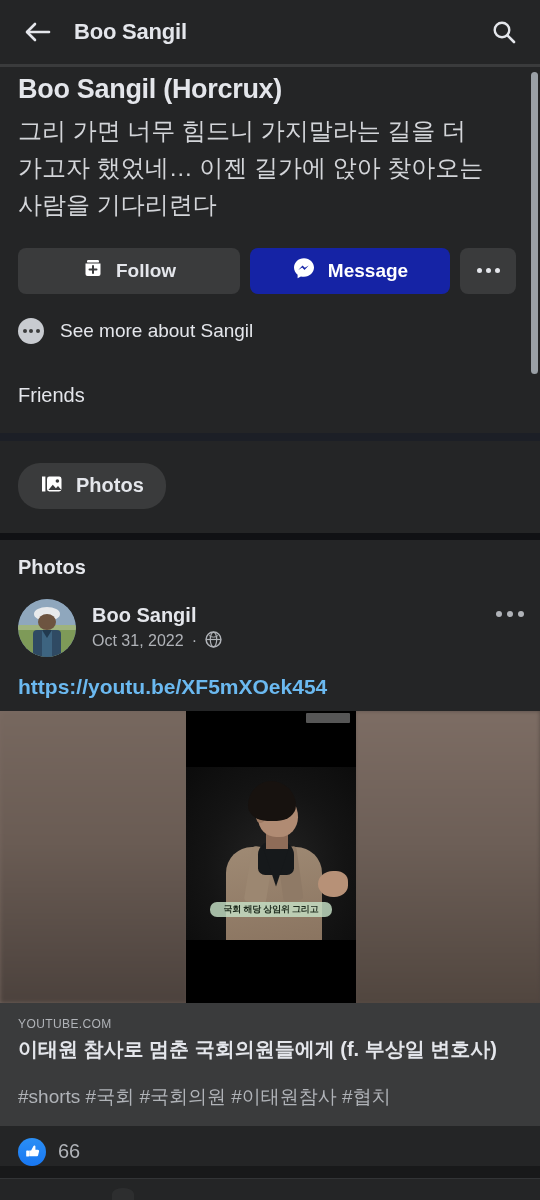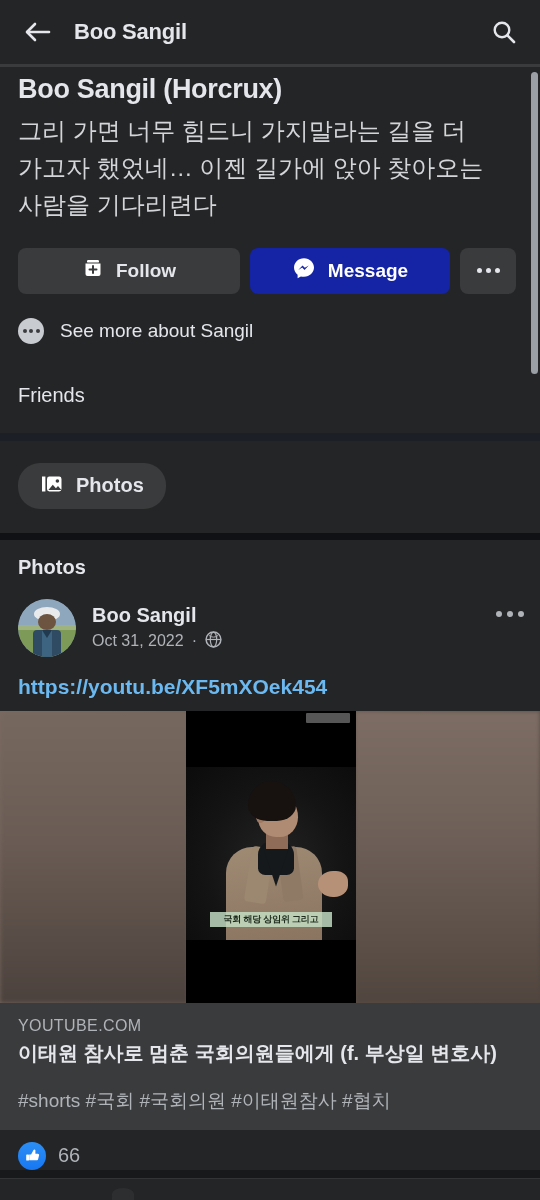--- a/index.html
+++ b/index.html
@@ -121,33 +121,33 @@
   .man-jacket {
     position:absolute; left:40px; top:80px; width:96px; height:95px;
     background: linear-gradient(170deg,#9f8a74,#8a7460);
     border-radius: 26px 26px 0 0;
   }
   .man-lapelL { position:absolute; left:62px; top:80px; width:22px; height:56px; background:#9c8771; transform: rotate(9deg); border-radius:4px; }
   .man-lapelR { position:absolute; left:94px; top:80px; width:20px; height:54px; background:#8f7a66; transform: rotate(-8deg); border-radius:4px; }
   .man-shirtV { position:absolute; left:76px; top:78px; width:28px; height:42px; background:#16191b; clip-path: polygon(50% 100%, 0 0, 100% 0); }
   .man-hand { position:absolute; left:132px; top:104px; width:30px; height:26px; background:#b79177; border-radius:50% 40% 45% 50%; }
   .sub-band {
-    position:absolute; left:24px; bottom:13px; width:122px; height:15px;
-    background: rgba(198,224,198,0.82); border-radius:0;
+    position:absolute; left:24px; bottom:23px; width:122px; height:15px;
+    background: rgba(198,224,198,0.82); border-radius:7px;
     display:flex; align-items:center; justify-content:center;
   }
   .sub-text { font-size:9px; color:#1c2a1c; white-space:nowrap; font-weight:bold; letter-spacing:-0.2px; }
   .thumb-watermark {
     position:absolute; right:6px; top:2px; width:44px; height:10px;
     background: rgba(190,190,190,0.45); border-radius:1px;
   }
 
   
   .linkcard { background:#3a3b3c; padding: 14px 18px 16px 18px; }
-  .lc-domain { color:#b0b3b8; font-size:16px; letter-spacing:0.4px; }
+  .lc-domain { color:#b0b3b8; font-size:12px; letter-spacing:0.4px; }
   .lc-title { color:#e4e6eb; font-size:20px; font-weight:bold; line-height:1.35; margin-top:5px; }
   .lc-sub { color:#b0b3b8; font-size:19px; margin-top:21px; }
 
   
   .reactions { background:#242526; padding: 12px 18px 0 18px; display:flex; align-items:center; gap:12px; }
   .like-badge {
     width:28px; height:28px; border-radius:50%;
     background: linear-gradient(180deg,#2b8ff5,#1877f2);
     display:flex; align-items:center; justify-content:center;
   }

